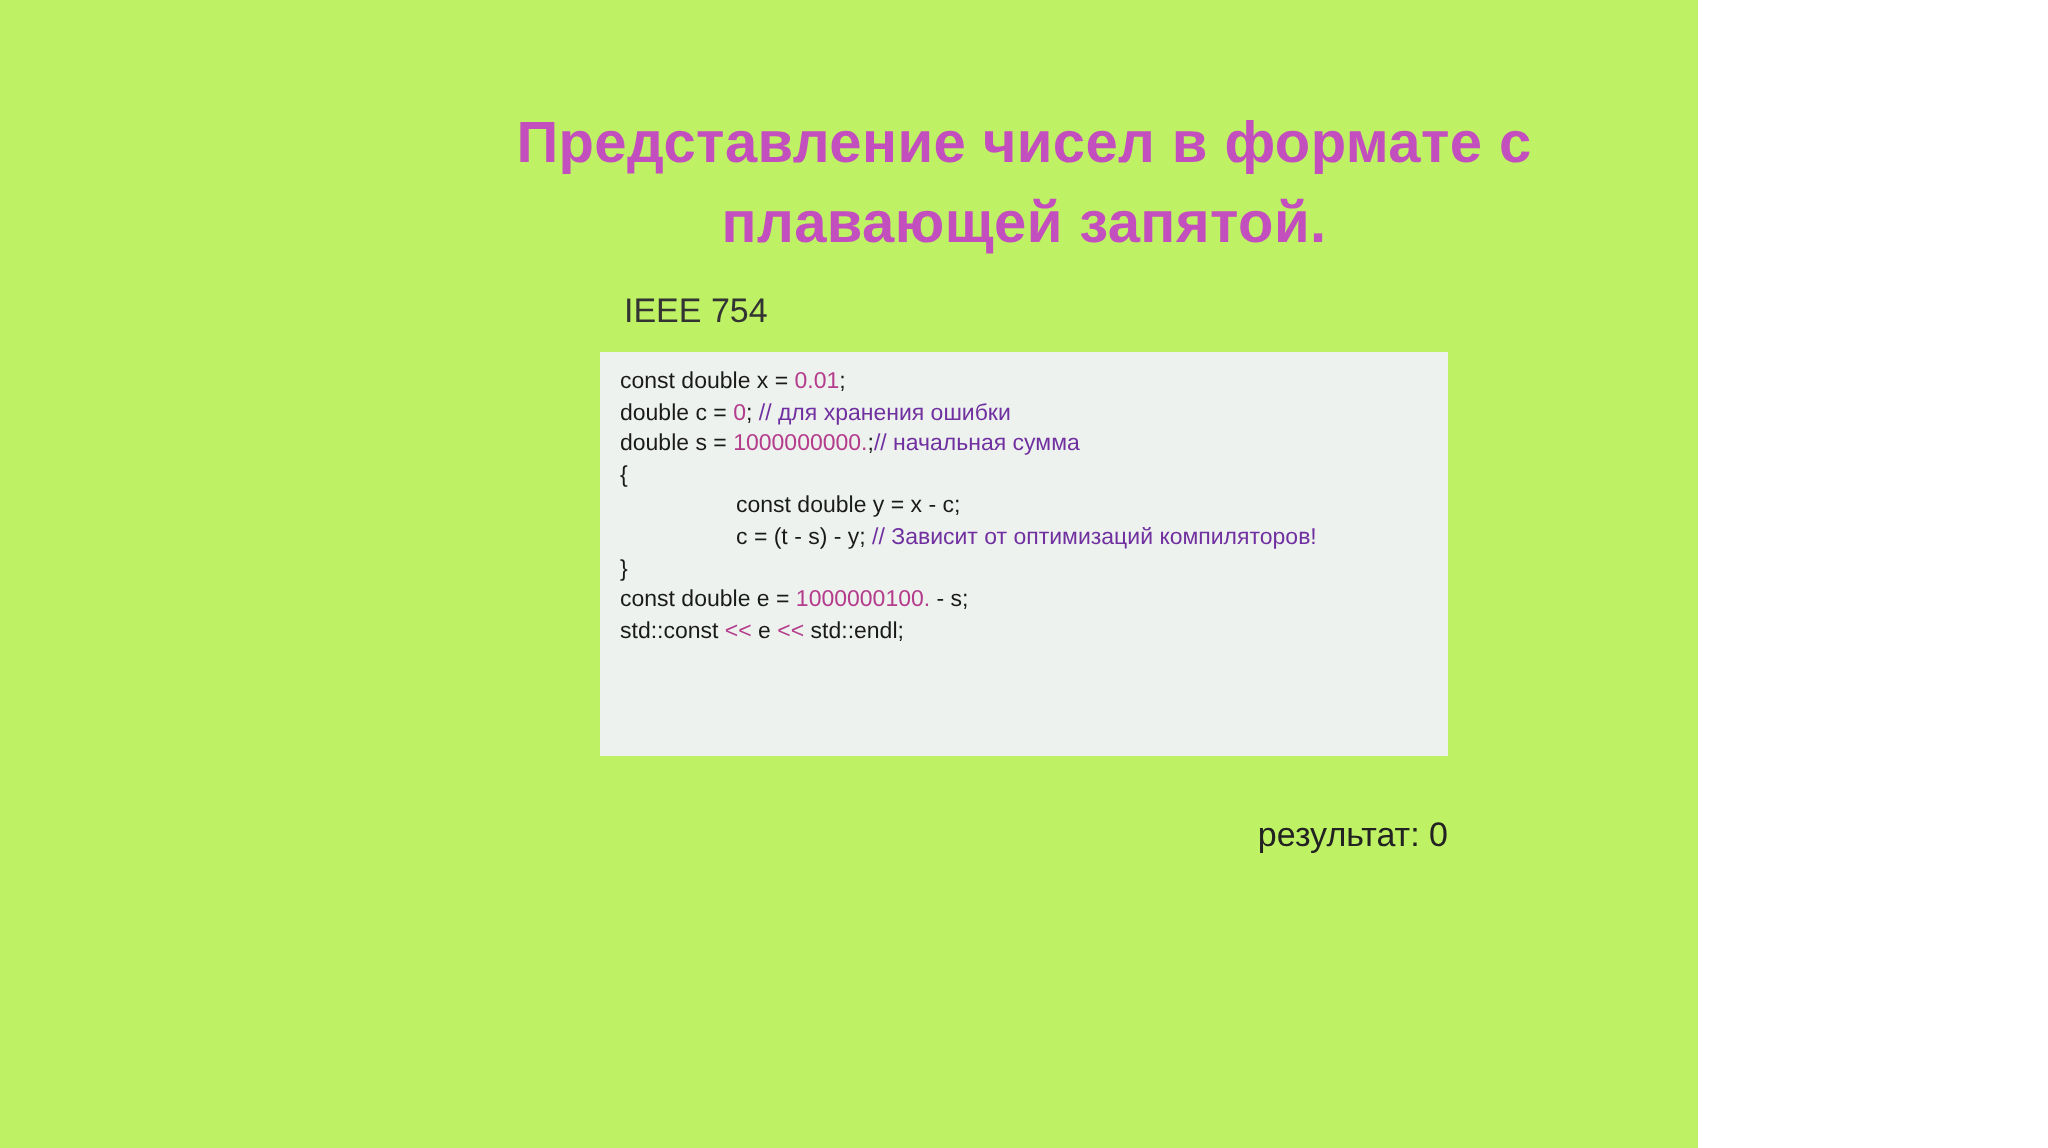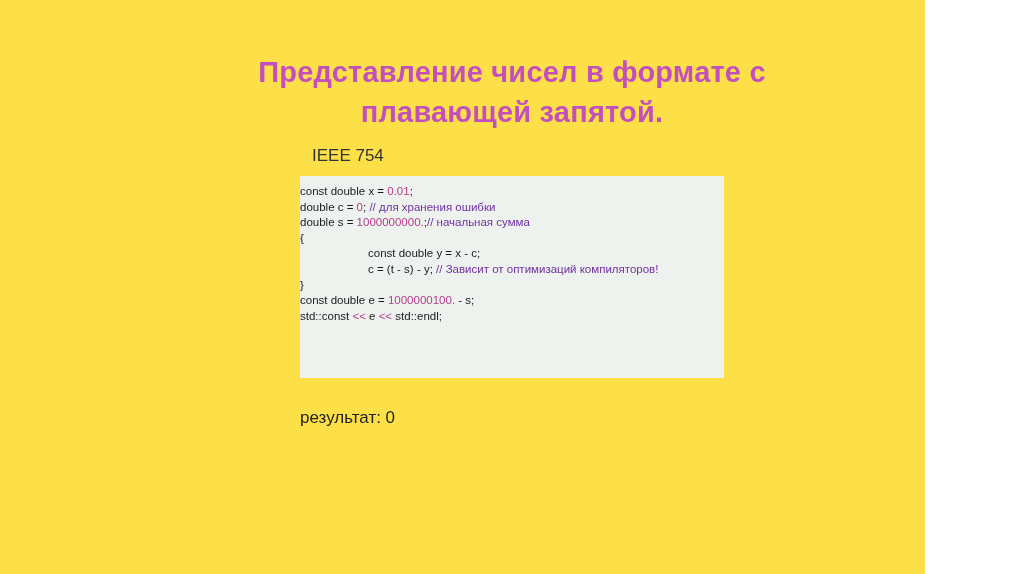--- a/index.html
+++ b/index.html
@@ -11,23 +11,23 @@
     width: 1024px;
     height: 574px;
     font-family: "Liberation Sans", sans-serif;
     position: relative;
     overflow: hidden;
   }
   .slide {
     position: absolute;
     left: 0;
     top: 0;
-    width: 925px;
+    width: 849px;
     height: 574px;
-    background: #fde047;
+    background: #bef264;
   }
   .title {
     position: absolute;
     left: 170px;
     top: 52px;
     width: 684px;
     text-align: center;
     font-size: 29px;
     font-weight: bold;
     line-height: 40px;
@@ -51,40 +51,41 @@
     height: 202px;
     background: #eef2ee;
     padding: 8px 0 0 0;
     box-sizing: border-box;
   }
   .code-line {
     font-family: "Liberation Sans", sans-serif;
     font-size: 11.5px;
     line-height: 15.6px;
     color: #1a1a1a;
+    padding-left: 10px;
     white-space: pre;
   }
   .indent {
     padding-left: 68px;
   }
   .num {
     color: #b43c8c;
   }
   .cm {
     color: #7030a0;
   }
   .op {
     color: #b43c8c;
   }
   .result {
     position: absolute;
     left: 300px;
     top: 408px;
     width: 424px;
-    text-align: left;
+    text-align: right;
     font-size: 17px;
     color: #222222;
   }
 </style>
 </head>
 <body>
 
 <div class="slide">
 
   <div class="title">Представление чисел в формате с плавающей запятой.</div>

